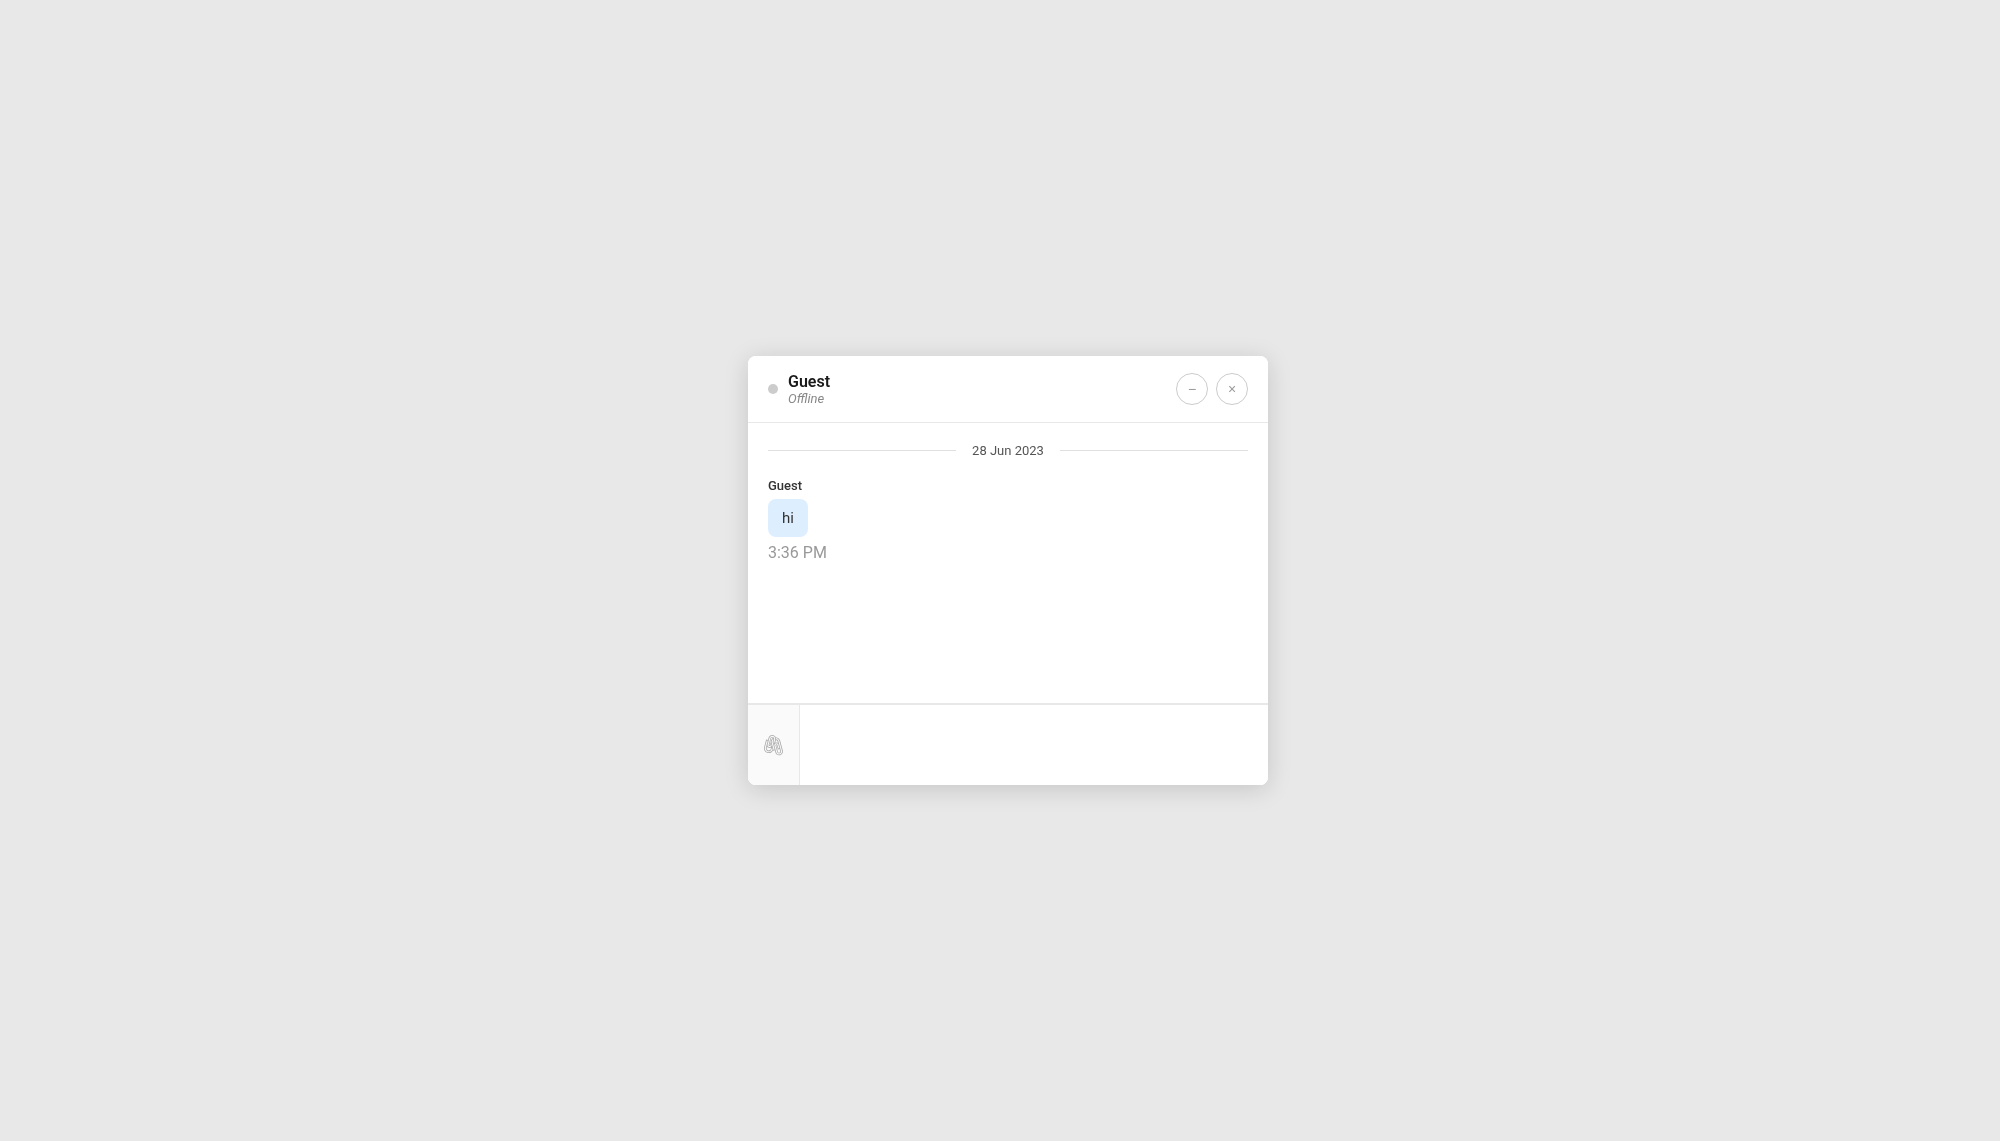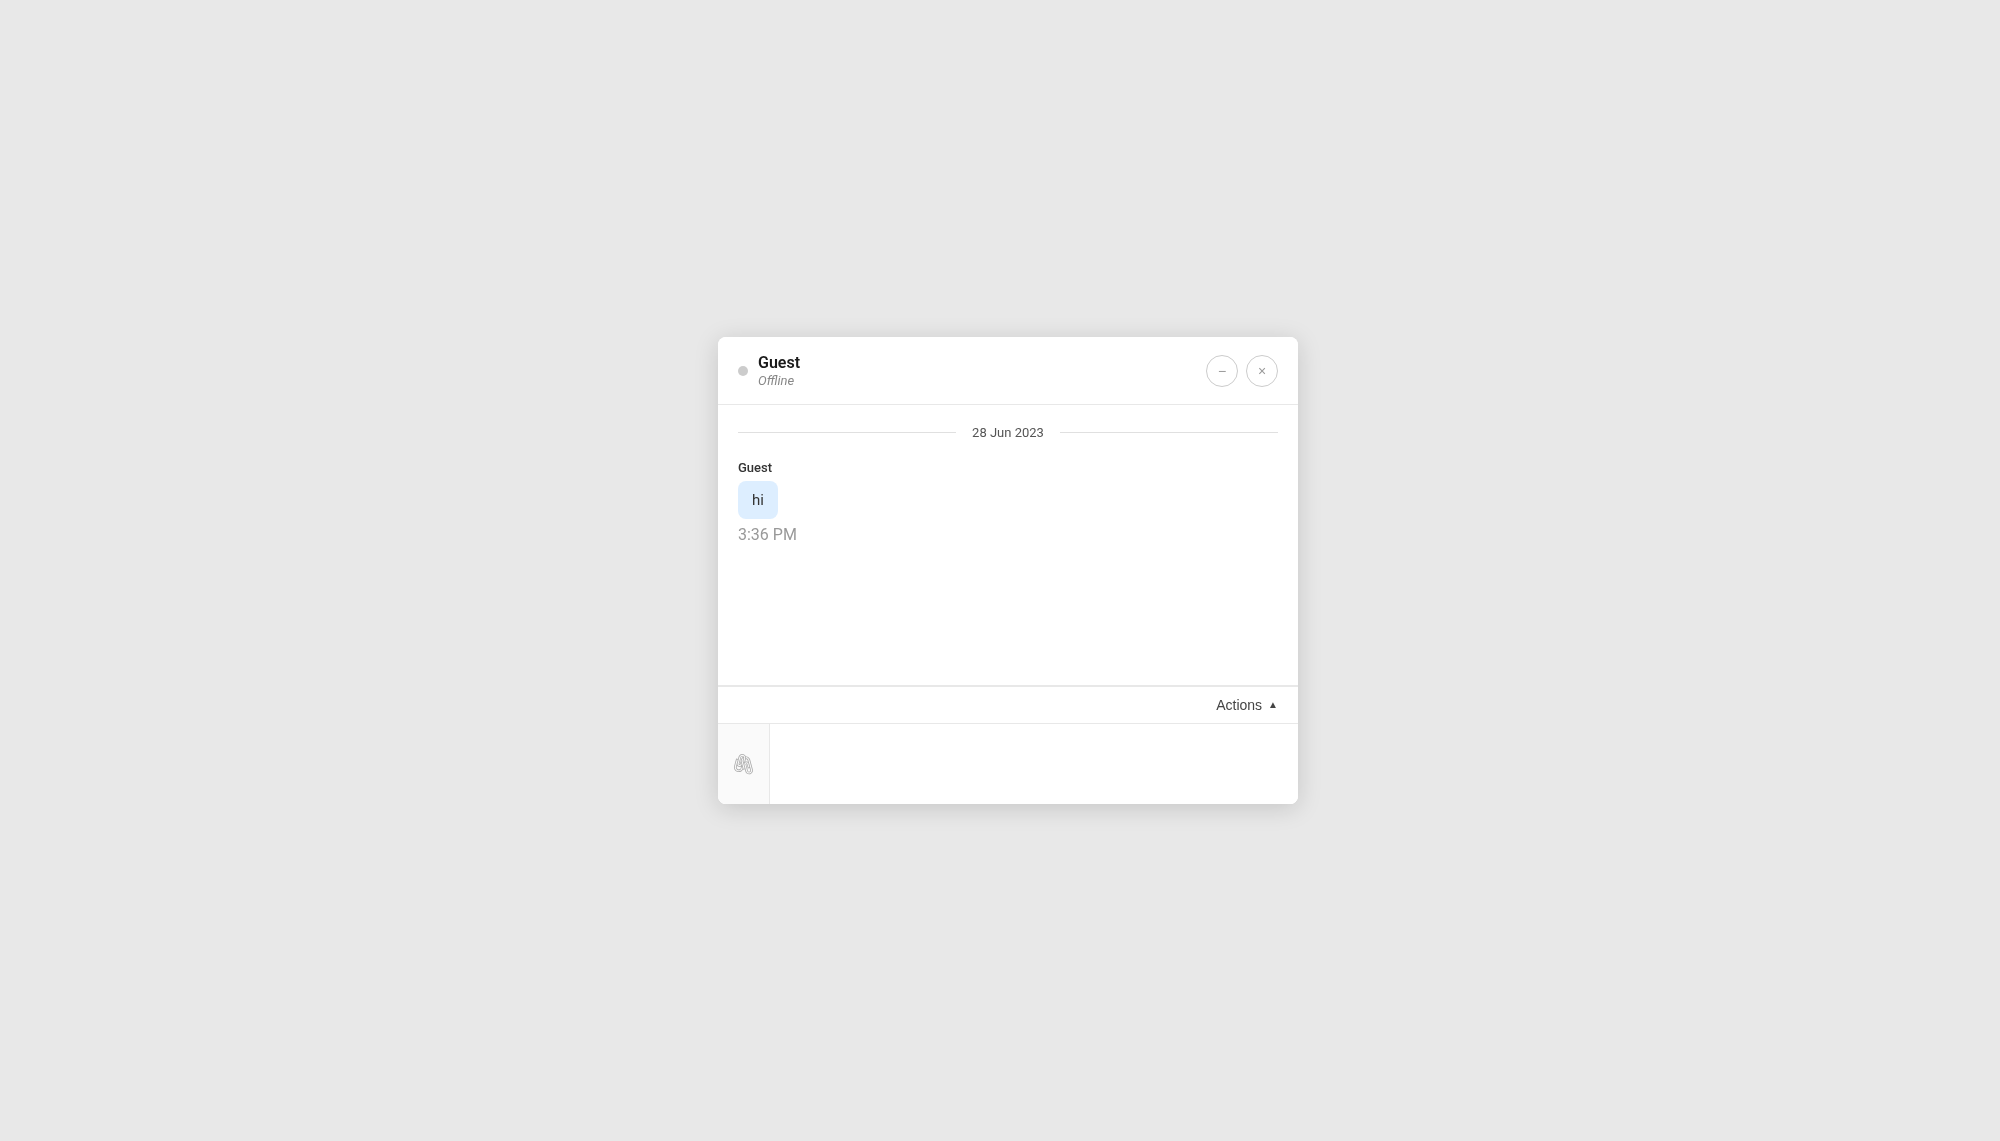--- a/index.html
+++ b/index.html
@@ -12,21 +12,21 @@
       width: 2000px;
       height: 1141px;
       background-color: #e8e8e8;
       display: flex;
       align-items: center;
       justify-content: center;
       font-family: -apple-system, BlinkMacSystemFont, 'Segoe UI', Roboto, sans-serif;
     }
 
     .chat-window {
-      width: 580px;
+      width: 520px;
       background: #ffffff;
       border-radius: 8px;
       box-shadow: 0 4px 24px rgba(0,0,0,0.15);
       overflow: hidden;
       display: flex;
       flex-direction: column;
       margin-left: 16px;
     }
 
     .chat-header {
@@ -237,33 +237,20 @@
 
     <div class="message-group">
       <div class="message-sender">Guest</div>
       <div class="message-bubble">hi</div>
       <div class="message-time">3:36 PM</div>
     </div>
   </div>
 
   <div class="chat-divider"></div>
 
-  <div class="chat-main-content">
-
-    <div class="dropdown-wrapper">
-      
-    </div>
-
-    <div class="actions-bar">
-      <button class="actions-button">
-        <span>Actions</span>
-        <span class="actions-arrow">▲</span>
-      </button>
-    </div>
-  </div>
 
   <div class="chat-input-area">
     <div class="attach-btn">
       <span>🖇</span>
     </div>
     <textarea class="message-input" placeholder="" style=""></textarea>
   </div>
 
 </div>
 

